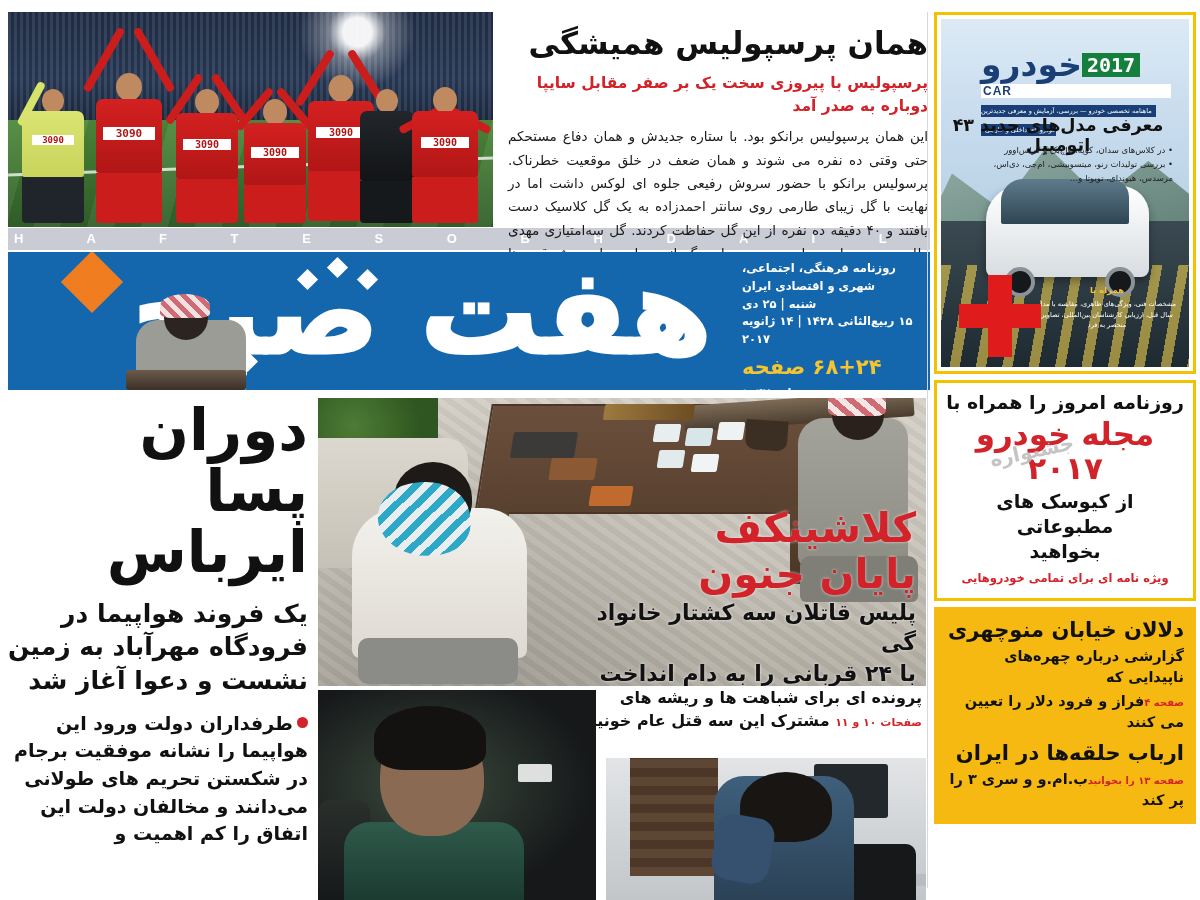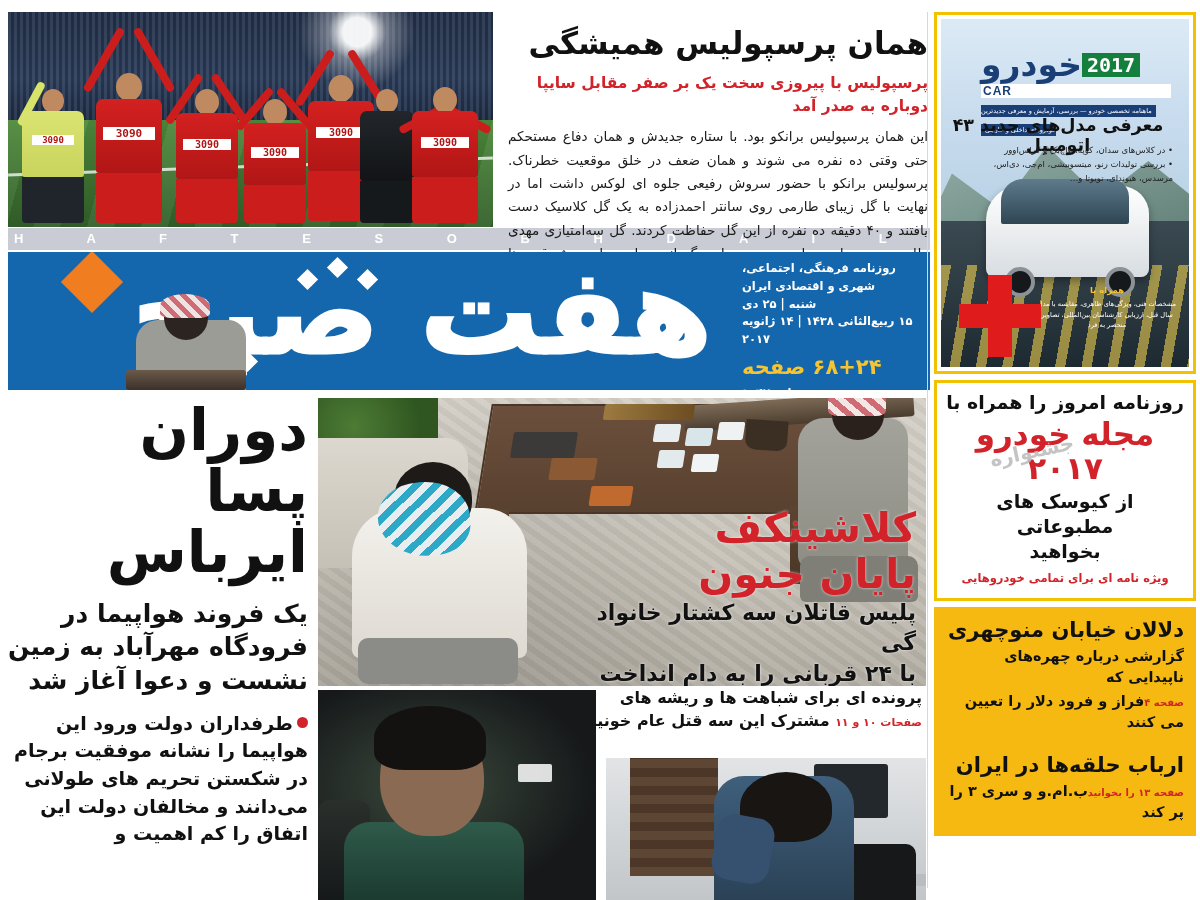--- a/index.html
+++ b/index.html
@@ -346,21 +346,21 @@
     color: rgba(190,190,190,0.9); font-size: 20px; font-weight:bold;
     transform: rotate(-12deg); pointer-events:none;
   }
 
   #yellow-box {
     margin-top: 6px; width: 262px; background:#f5b911; border: 2px solid #f5b911;
     padding: 9px 10px 11px; direction: rtl; text-align:right;
   }
   #yellow-box .hl { font-size: 21px; font-weight:bold; color:#111; line-height:1.2; }
   #yellow-box .dek { font-size: 14.5px; font-weight:bold; color:#111; line-height:1.45; margin-top:3px; }
-  #yellow-box .hl2 { font-size: 21px; font-weight:bold; color:#111; line-height:1.2; margin-top: 20px;}
+  #yellow-box .hl2 { font-size: 21px; font-weight:bold; color:#111; line-height:1.2; margin-top: 8px;}
   #yellow-box .ref-b { font-size: 10px; font-weight:bold; color:#d2232a; }
   .vrule { position:absolute; right: 272px; top: 12px; width:1px; height: 876px; background:#d8d8d8; }
 </style>
 </head>
 <body>
 
 <div class="page">
 
   <div id="top-photo">
     <div class="stadium-roof"></div>

